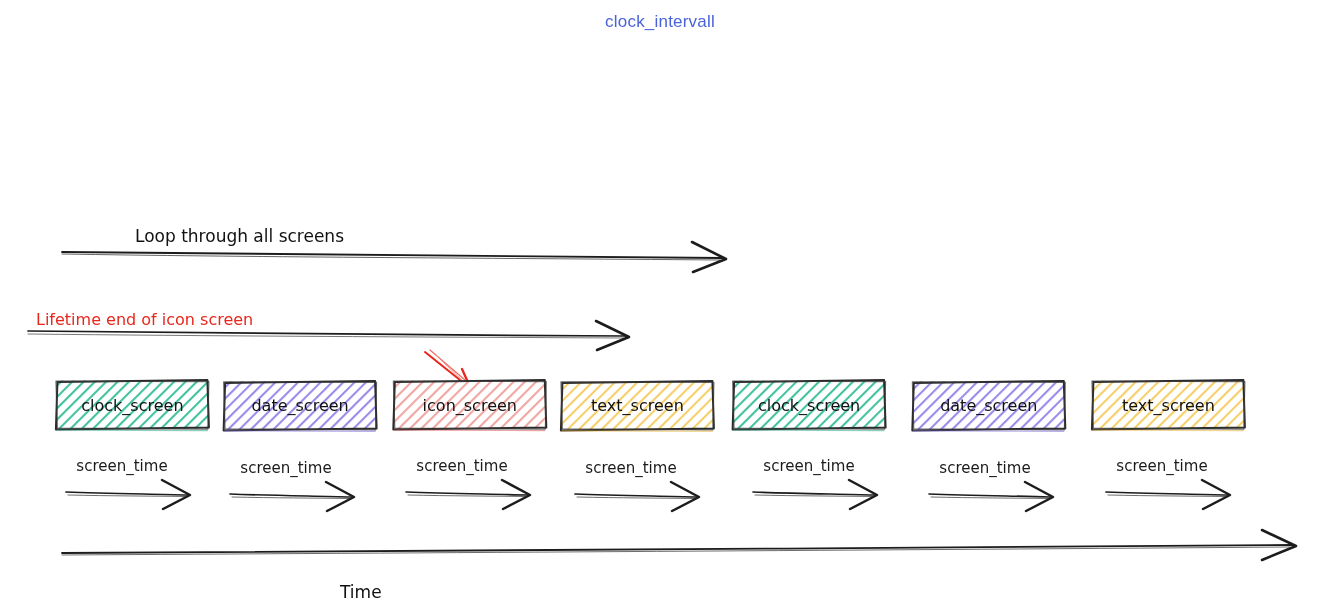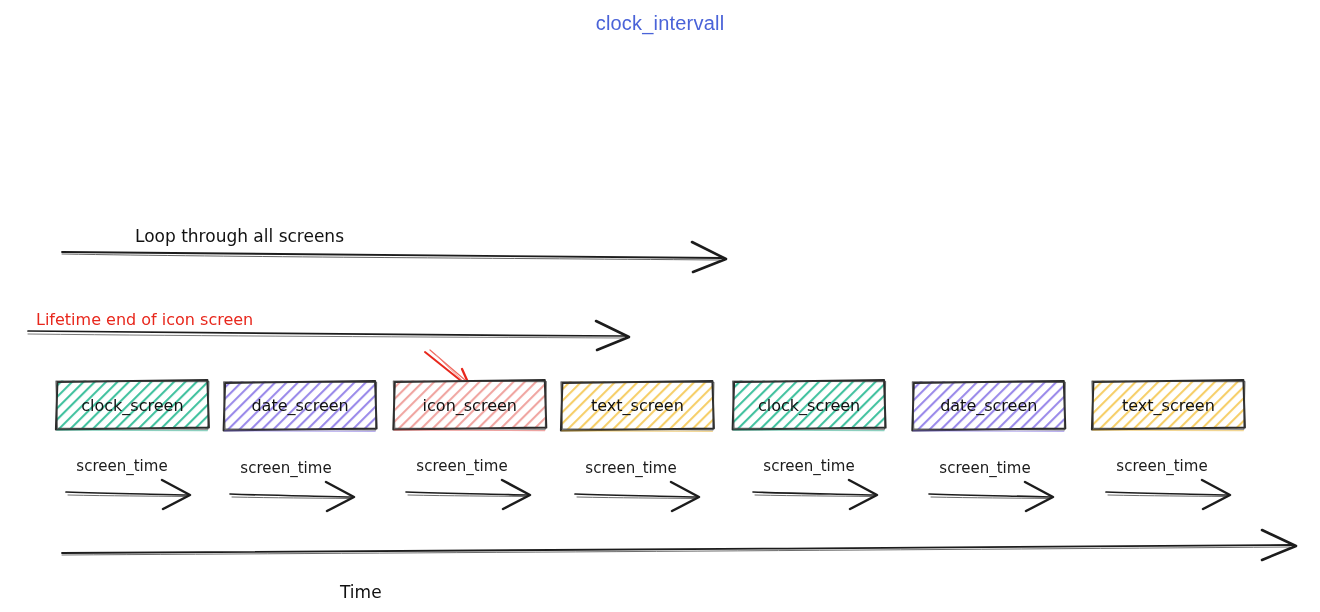--- a/index.html
+++ b/index.html
@@ -13,21 +13,21 @@
   }
   #canvas{
     position:absolute;left:0;top:0;width:1320px;height:612px;
   }
   .title-text{
     position:absolute;
     left:0;top:12px;width:1320px;
     text-align:center;
     color:#4a63d8;
     font-family:"Liberation Sans", sans-serif;
-    font-size:20px;
+    font-size:17px;
     letter-spacing:0.2px;
   }
   svg{display:block;}
   text.hand{
     font-family:"DejaVu Sans", sans-serif;
     font-size:17px;
     fill:#111111;
   }
   text.hand-sm{
     font-family:"DejaVu Sans", sans-serif;

